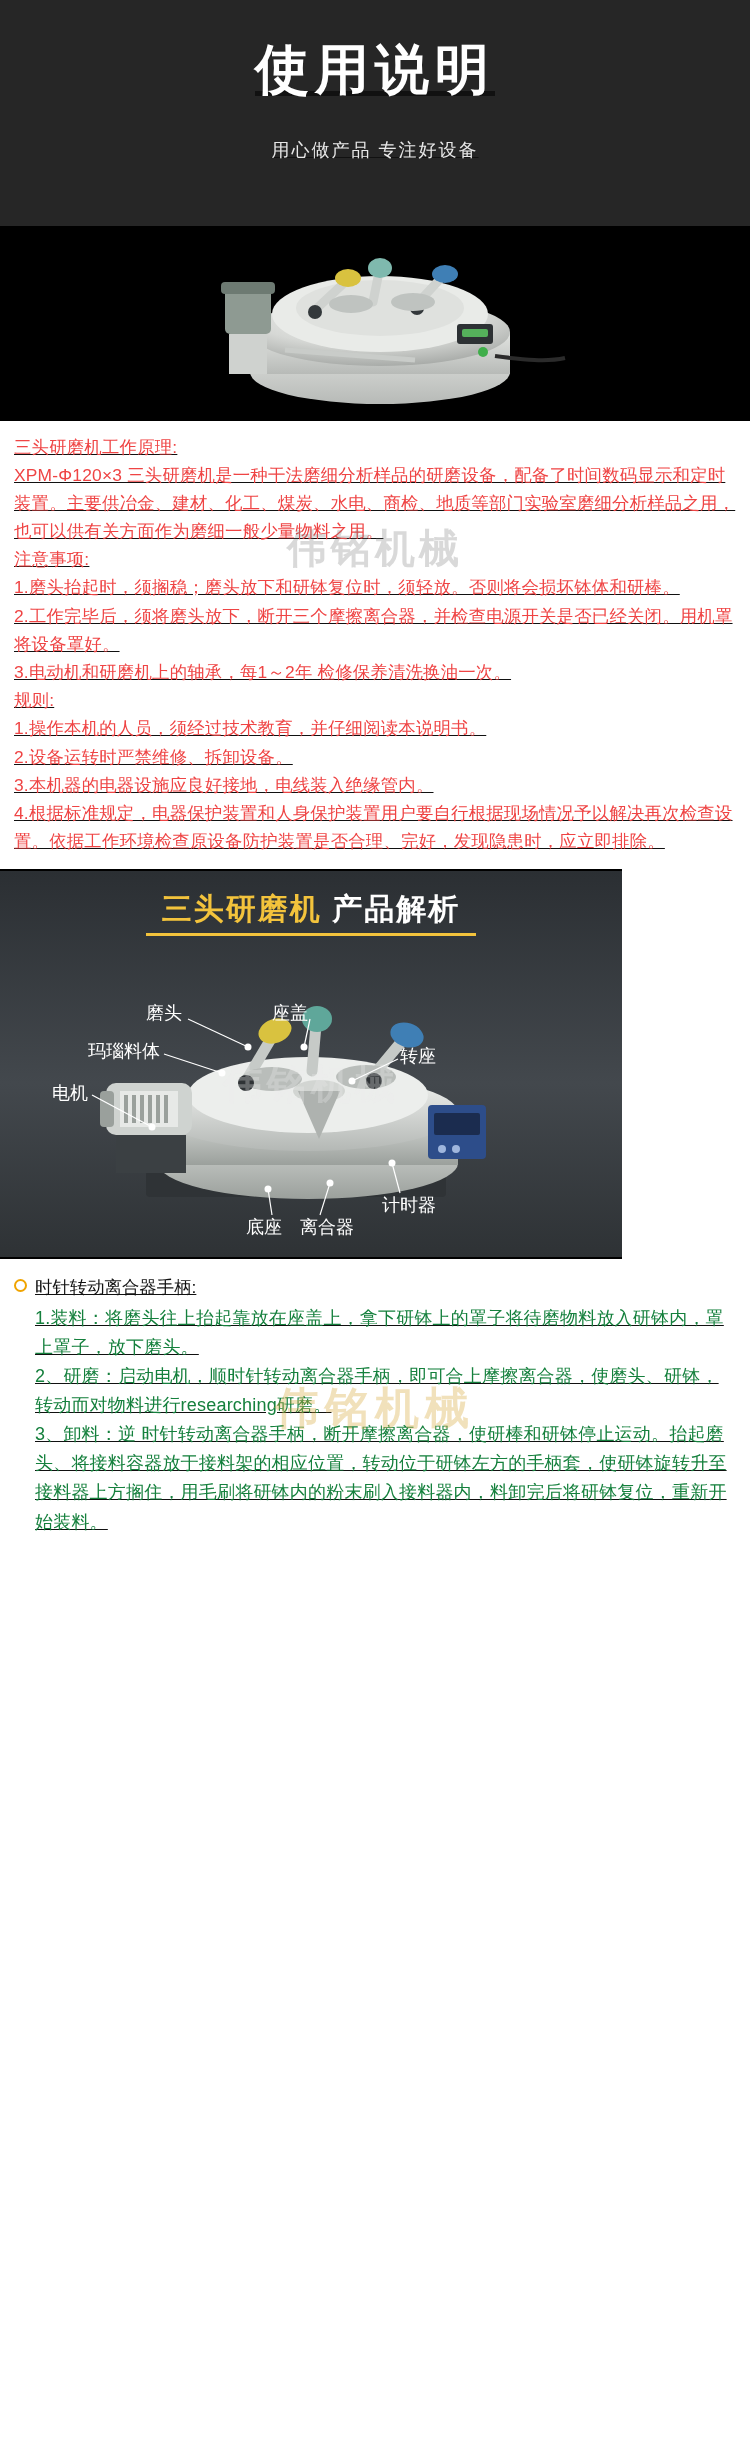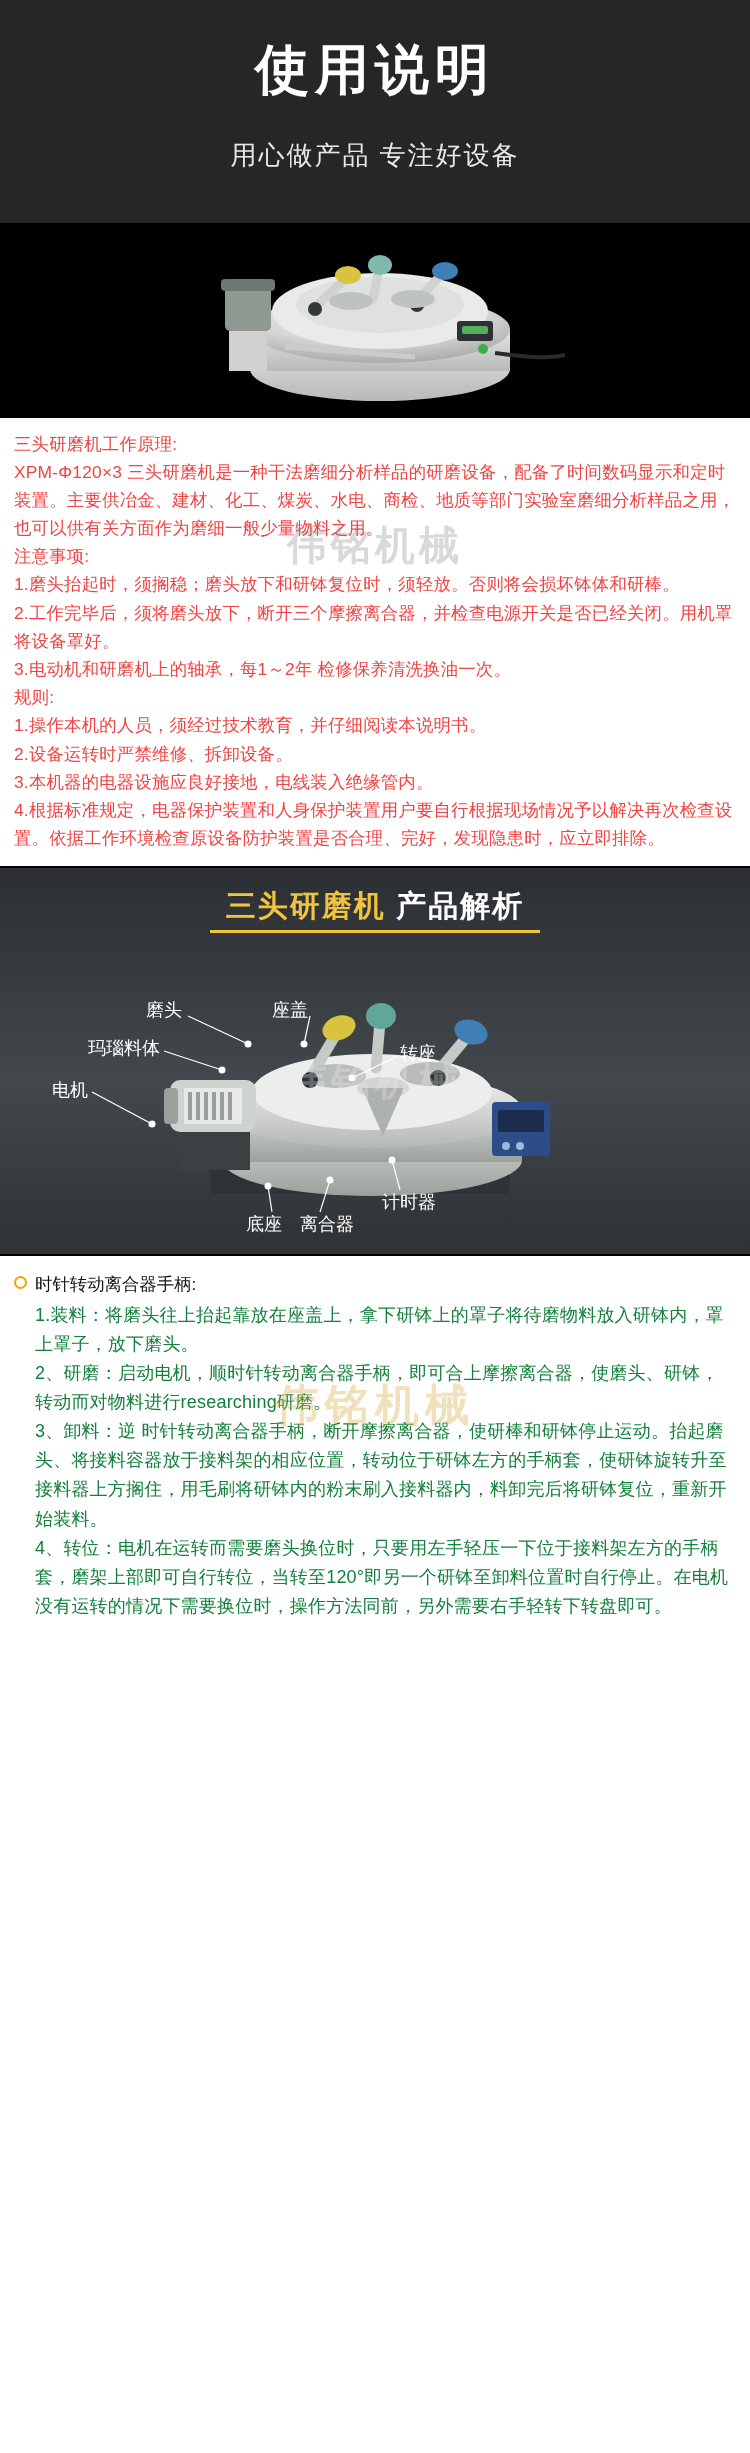--- a/index.html
+++ b/index.html
@@ -3,41 +3,41 @@
 <meta charset="utf-8">
 <style>
   * { box-sizing: border-box; }
   html, body { margin: 0; padding: 0; }
   body {
     width: 750px;
     background: #ffffff;
     font-family: "Liberation Sans", "DejaVu Sans", sans-serif;
     color: #111;
   }
-  .page { width: 750px; position: relative; overflow: hidden; }
+  .page { width: 750px; position: relative; overflow: hidden; text-decoration: underline; }
 
   
   .header {
     background: #262626;
     padding: 36px 0 46px 0;
     text-align: center;
   }
   .header-title {
     color: #ffffff;
     font-size: 54px;
     font-weight: bold;
     letter-spacing: 6px;
     line-height: 1.25;
     margin: 0 0 34px 0;
   }
   .header-sub {
     color: #e8e8e8;
-    font-size: 26px;
+    font-size: 18px;
     letter-spacing: 2px;
-    margin: 4px;
+    margin: 18px;
   }
 
   
   .photo1 {
     position: relative;
     width: 750px;
     height: 195px;
     background: #000000;
     overflow: hidden;
   }
@@ -72,21 +72,21 @@
     font-weight: bold;
     color: rgba(120,120,120,0.28);
     letter-spacing: 4px;
     pointer-events: none;
     user-select: none;
   }
 
   
   .diagram {
     position: relative;
-    width: 750px;
+    width: 622px;
     height: 390px;
     background: linear-gradient(#2b2f33, #43484d 55%, #2e3235);
     overflow: hidden;
     border-top: 2px solid #000;
     border-bottom: 2px solid #000;
   }
   .dia-title {
     position: absolute;
     top: 18px;
     left: 0; right: 0;
@@ -355,16 +355,15 @@
 
   <div class="instructions">
     <div class="instr-watermark">伟铭机械</div>
     <div class="instr-head">
       <span class="bullet-dot"></span>
       <span class="instr-head-text">时针转动离合器手柄:</span>
     </div>
     <p>1.装料：将磨头往上抬起靠放在座盖上，拿下研钵上的罩子将待磨物料放入研钵内，罩上罩子，放下磨头。</p>
     <p>2、研磨：启动电机，顺时针转动离合器手柄，即可合上摩擦离合器，使磨头、研钵，转动而对物料进行researching研磨。</p>
     <p>3、卸料：逆 时针转动离合器手柄，断开摩擦离合器，使研棒和研钵停止运动。抬起磨头、将接料容器放于接料架的相应位置，转动位于研钵左方的手柄套，使研钵旋转升至接料器上方搁住，用毛刷将研钵内的粉末刷入接料器内，料卸完后将研钵复位，重新开始装料。</p>
-    <p>4、转位：电机在运转而需要磨头换位时，只要用左手轻压一下位于接料架左方的手柄套，磨架上部即可自行转位，当转至120°即另一个研钵至卸料位置时自行停止。在电机没有运转的情况下需要换位时，操作方法同前，另外需要右手轻转下转盘即可。</p>
   </div>
 
 </div>
 
 </body></html>

